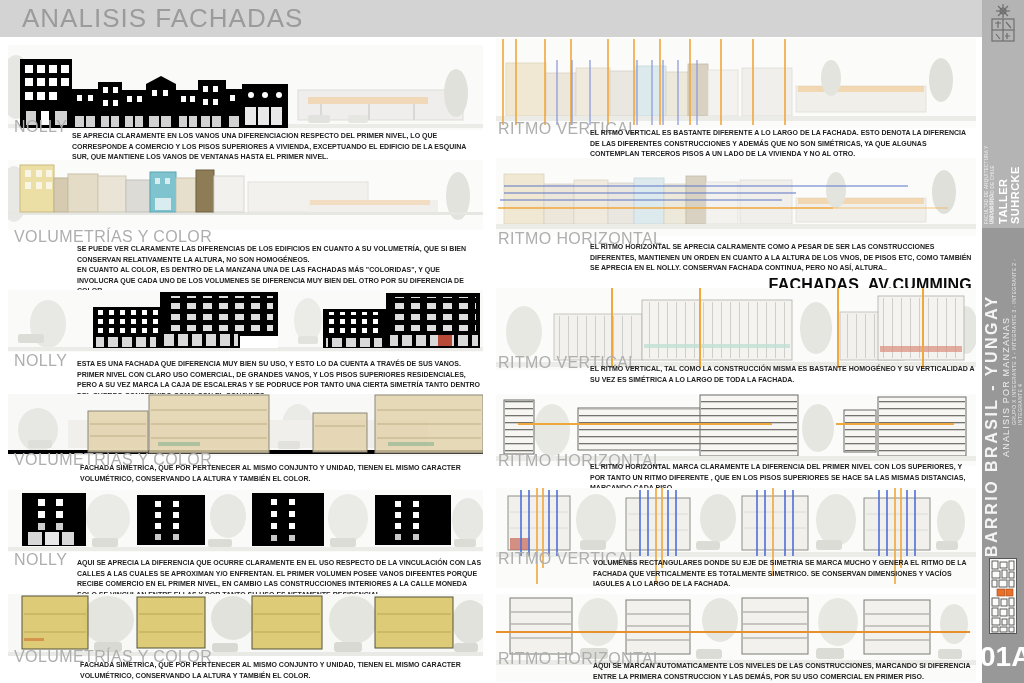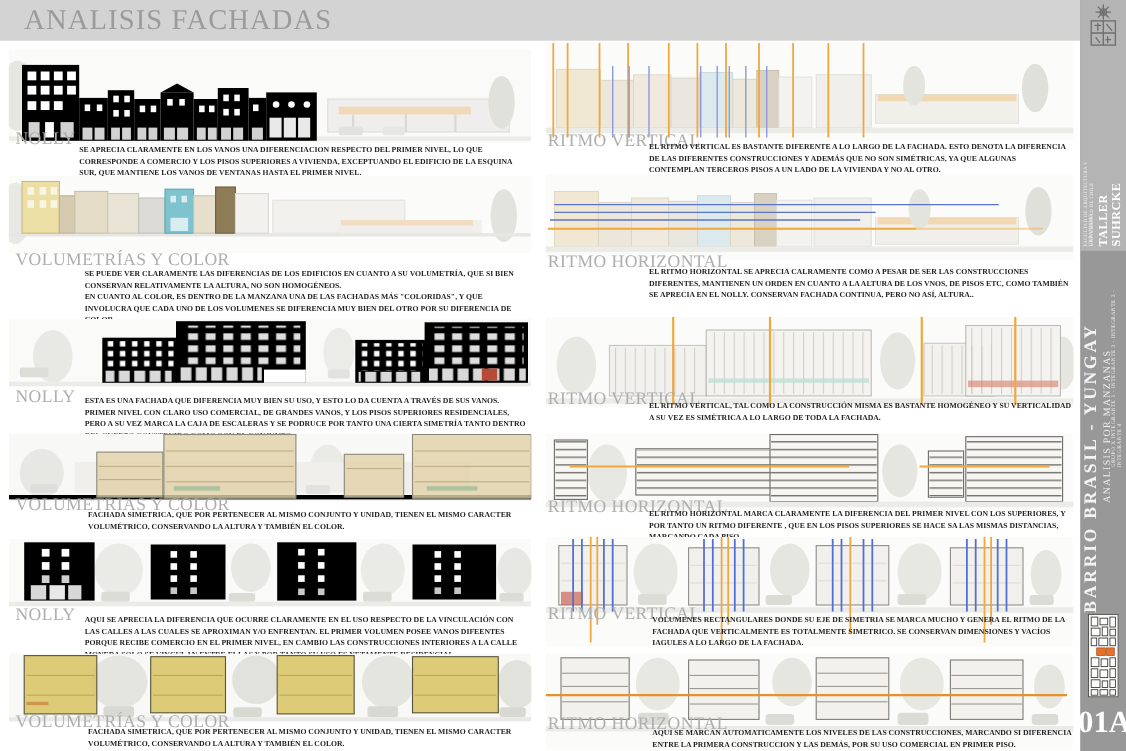--- a/index.html
+++ b/index.html
@@ -1,17 +1,17 @@
 <!DOCTYPE html>
 <html><head>
 <meta charset="utf-8">
 <style>
   html,body{margin:0;padding:0;background:#ffffff;}
   .board{position:relative;width:1024px;height:683px;background:#ffffff;overflow:hidden;
-         font-family:Liberation Serif, serif;}
+         font-family:Liberation Sans, sans-serif;}
   .abs{position:absolute;}
   .header-bar{left:0;top:0;width:982px;height:37px;background:#d3d3d3;}
   .page-title{left:22px;top:3px;font-size:26px;color:#9b9b9b;letter-spacing:1px;}
   .sec-label{font-size:16px;color:#aeaeae;letter-spacing:.4px;white-space:nowrap;}
   .body-text{font-size:7px;font-weight:bold;color:#222222;line-height:1.5;white-space:pre-line;}
   .fachada-heading{font-size:16px;font-weight:bold;color:#0a0a0a;text-align:right;letter-spacing:.2px;white-space:pre;}
   .sidebar{left:982px;top:0;width:42px;height:683px;background:#989898;}
   .sidebar-top{left:0;top:0;width:42px;height:228px;background:#b4b4b4;position:absolute;}
   .vtext{writing-mode:vertical-rl;transform:rotate(180deg);position:absolute;}
   .studio-title{font-size:11px;font-weight:bold;color:#ffffff;letter-spacing:.5px;}
@@ -386,20 +386,21 @@
       <line x1="8" y1="28" x2="412" y2="28"></line>
       <line x1="8" y1="35" x2="300" y2="35"></line>
       <line x1="4" y1="42" x2="286" y2="42"></line>
     </g>
     <line x1="2" y1="50" x2="337" y2="50" stroke="#F0A73C" stroke-width="1.7"></line>
     <line x1="337" y1="50" x2="452" y2="50" stroke="#F0A73C" stroke-width="1.7" opacity="0.45"></line>
   </svg>
   <div class="abs sec-label" style="left:498px;top:230px">RITMO HORIZONTAL</div>
   <div class="abs body-text" style="left:590px;top:242px;width:385px">EL RITMO HORIZONTAL SE APRECIA CALRAMENTE COMO A PESAR DE SER LAS CONSTRUCCIONES DIFERENTES, MANTIENEN UN ORDEN EN CUANTO A LA ALTURA DE LOS VNOS, DE PISOS ETC, COMO TAMBIÉN SE APRECIA EN EL NOLLY. CONSERVAN FACHADA CONTINUA, PERO NO ASÍ, ALTURA..</div>
 
+  <div class="abs fachada-heading" style="left:660px;top:276px;width:312px">FACHADAS  AV.CUMMING</div>
 
   <svg class="abs" style="left:496px;top:288px" width="480" height="82" viewBox="0 0 480 82">
     <rect width="480" height="82" fill="#fbfbfa"></rect>
     <ellipse cx="28" cy="44" rx="18" ry="26" fill="#e8e8e3"></ellipse>
       <ellipse cx="320" cy="40" rx="16" ry="26" fill="#e6e6e1"></ellipse>
       <ellipse cx="470" cy="42" rx="12" ry="24" fill="#e6e6e1"></ellipse>
     <g stroke-width="0.9">
       <rect x="58" y="26" width="88" height="46" fill="#f2f1ee" stroke="#c2c2bc"></rect>
       <rect x="146" y="12" width="150" height="60" fill="#f4f3f0" stroke="#b5b5af"></rect>
       <rect x="344" y="24" width="64" height="48" fill="#f2f1ee" stroke="#c2c2bc"></rect>

